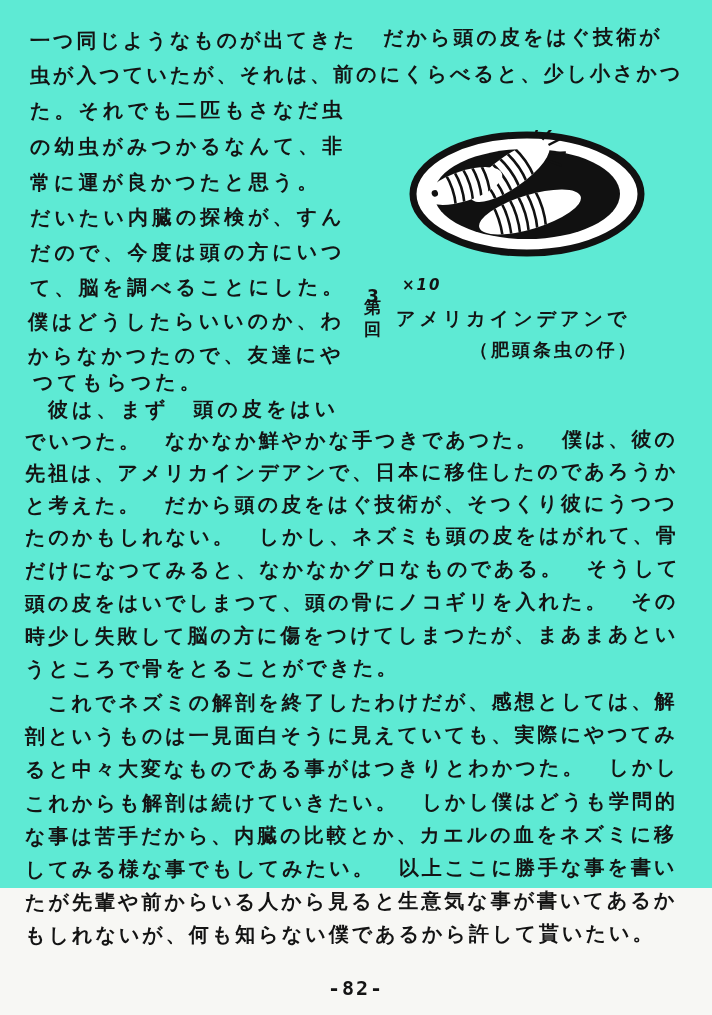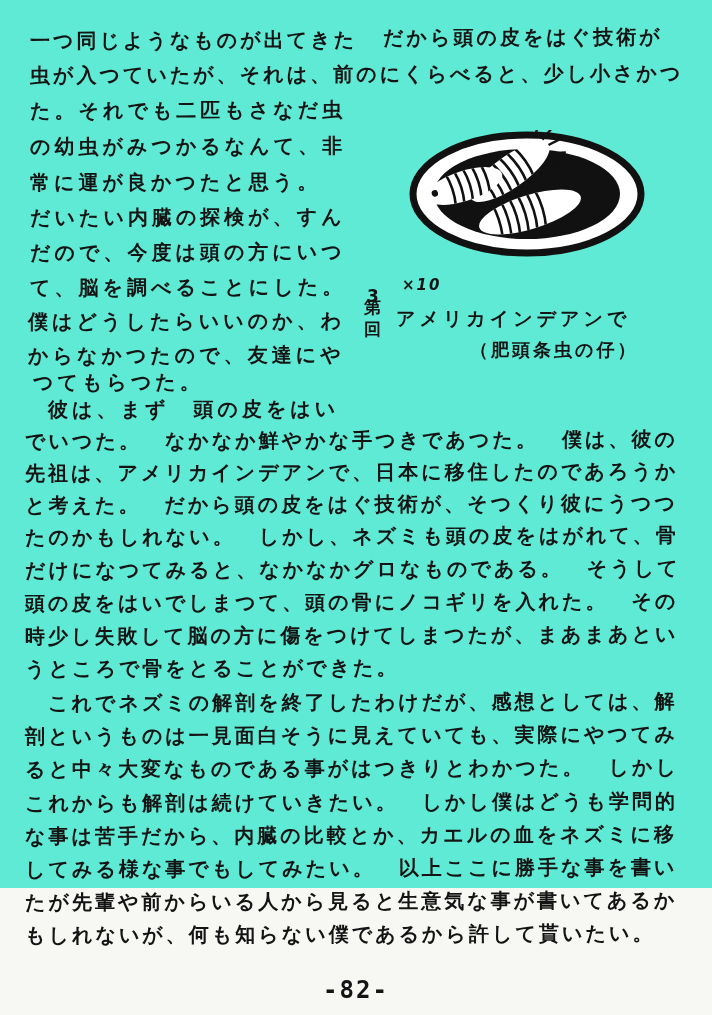--- a/index.html
+++ b/index.html
@@ -36,21 +36,21 @@
     font-size:18px;font-weight:700;letter-spacing:3px;white-space:pre;margin-left:36px;
   }
   .session-label{
     position:absolute;left:362px;top:284px;
     writing-mode:vertical-rl;text-orientation:upright;
     font-size:17px;font-weight:700;letter-spacing:2px;
   }
   .page-number{
     position:absolute;left:0;top:976px;width:712px;
     text-align:center;
-    font-size:24px;font-weight:700;letter-spacing:2px;
+    font-size:20px;font-weight:700;letter-spacing:2px;
     font-family:"DejaVu Sans Mono","Liberation Mono",monospace;
   }
   .plate{
     position:absolute;left:406px;top:130px;width:242px;height:130px;
   }
 </style>
 </head>
 <body>
 
 <div class="page">

